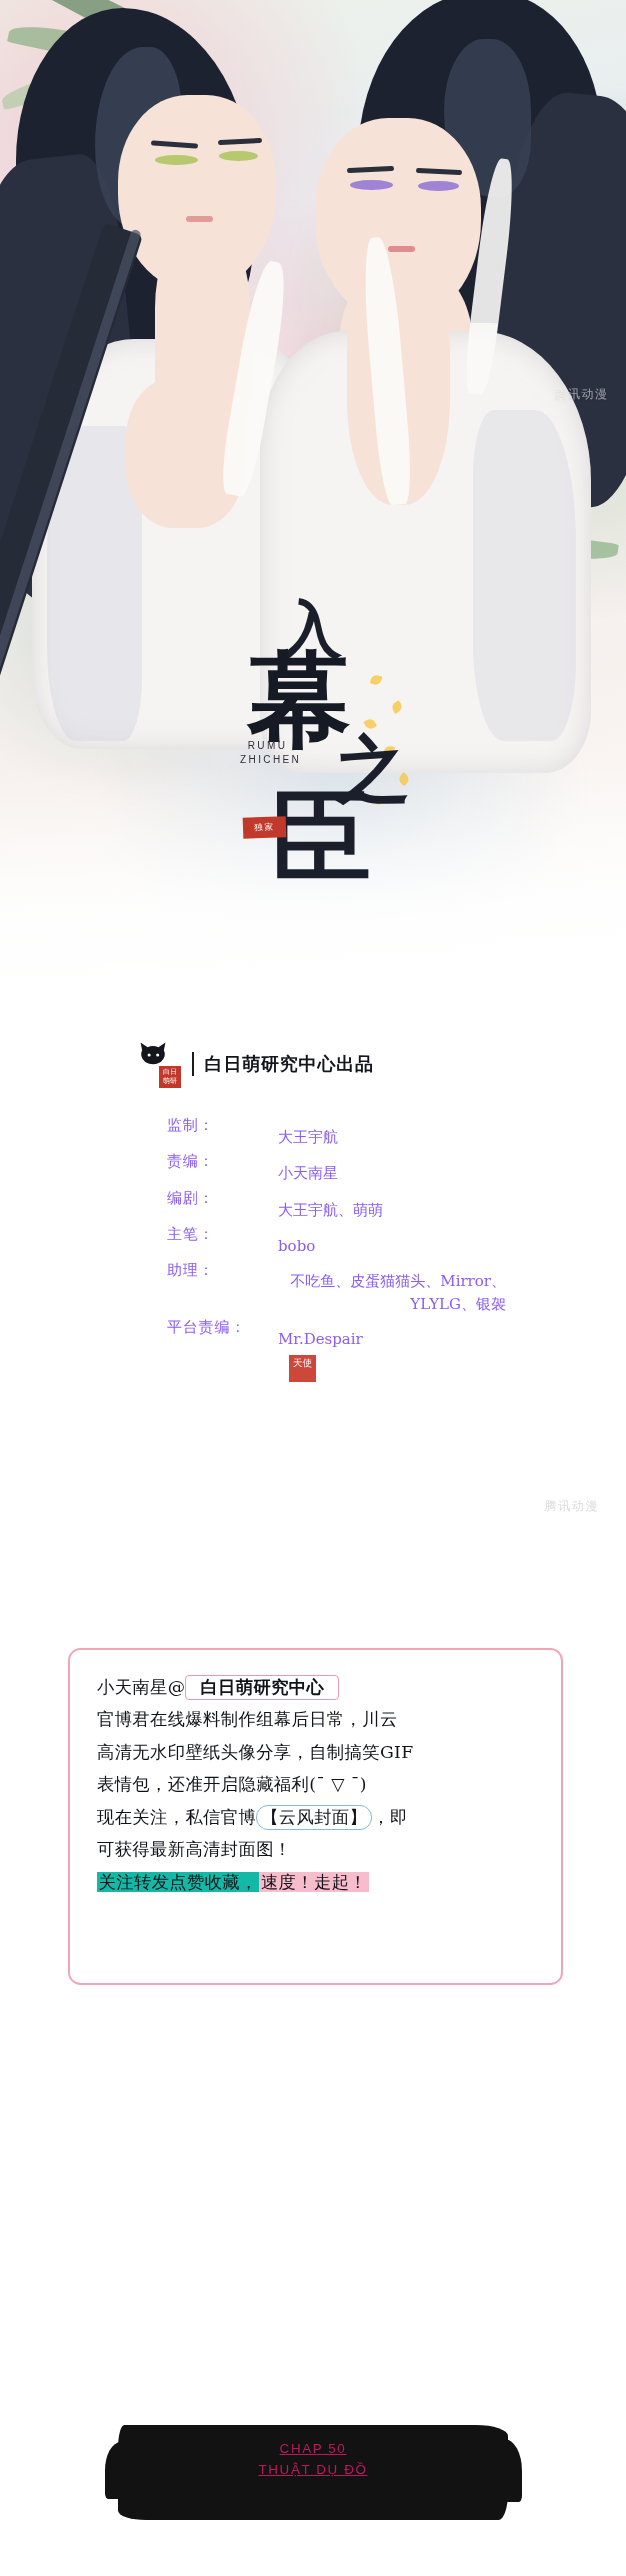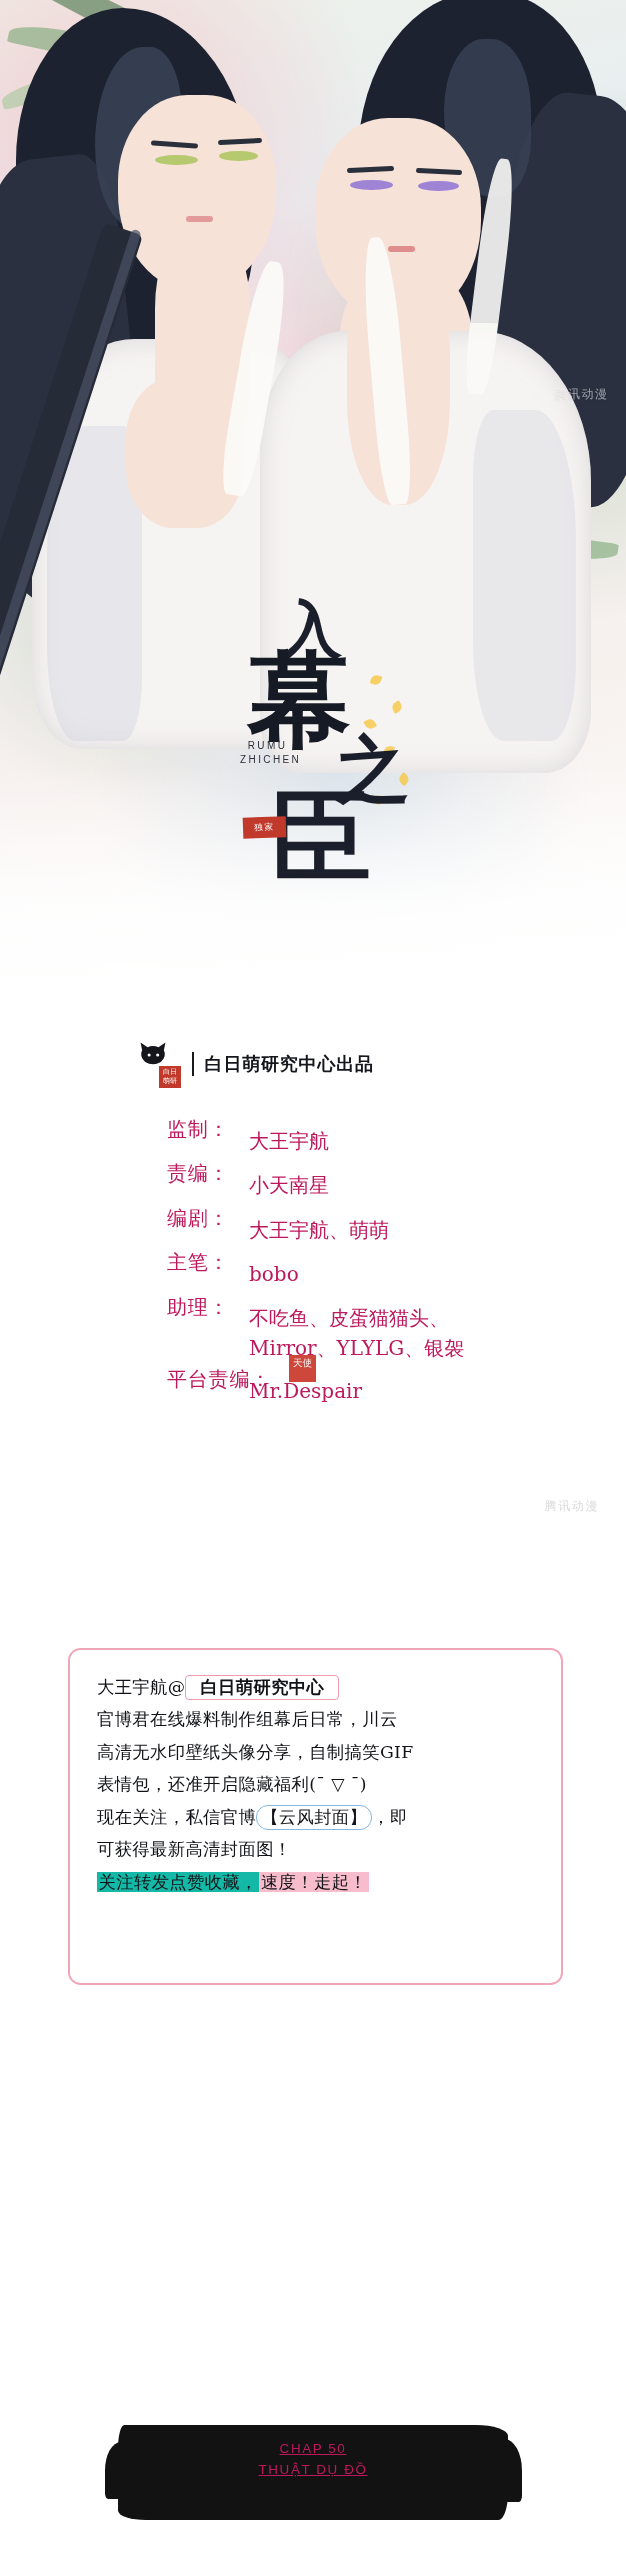--- a/index.html
+++ b/index.html
@@ -240,37 +240,39 @@
   }
   .credit-list {
     position: absolute;
     left: 167px;
     top: 88px;
     width: 339px;
   }
   .credit-line {
     display: flex;
     font-family: "DejaVu Serif", serif;
-    font-size: 20px;
-    color: #be185d;
+    font-size: 15px;
+    color: #8b5cf6;
     line-height: 1.62;
     white-space: nowrap;
+    gap: 29px;
   }
   .credit-line .lbl {
     width: 82px;
     flex: 0 0 82px;
     letter-spacing: 0.8px;
   }
   .credit-line .val {
     flex: 1;
     margin-top: 12px;
   }
   .credit-line .val.two-line {
     line-height: 1.5;
     white-space: normal;
+    text-align: right;
   }
   .credit-seal {
     position: absolute;
     left: 289px;
     top: 330px;
     width: 27px;
     height: 27px;
     background: #c9382b;
     color: #fff;
     font-family: "DejaVu Serif", serif;
@@ -512,21 +514,21 @@
       </div>
     </div>
 
     <div class="credit-seal" style="white-space:pre-line;">天使</div>
     <div class="credit-watermark">腾讯动漫</div>
   </div>
 
   <div class="promo">
     <div class="promo-inner">
       <div class="promo-line">
-        <span>大王宇航@</span><span class="hl-box">白日萌研究中心</span>
+        <span>小天南星@</span><span class="hl-box">白日萌研究中心</span>
       </div>
       <div class="promo-line">官博君在线爆料制作组幕后日常，川云</div>
       <div class="promo-line">高清无水印壁纸头像分享，自制搞笑GIF</div>
       <div class="promo-line">表情包，还准开启隐藏福利(¯ ▽ ¯)</div>
       <div class="promo-line">
         <span>现在关注，私信官博</span><span class="hl-box-blue">【云风封面】</span><span>，即</span>
       </div>
       <div class="promo-line">可获得最新高清封面图！</div>
       <div class="promo-line">
         <span class="hl-pink">关注转发点赞收藏，</span><span class="hl-pink-strong">速度！走起！</span>

